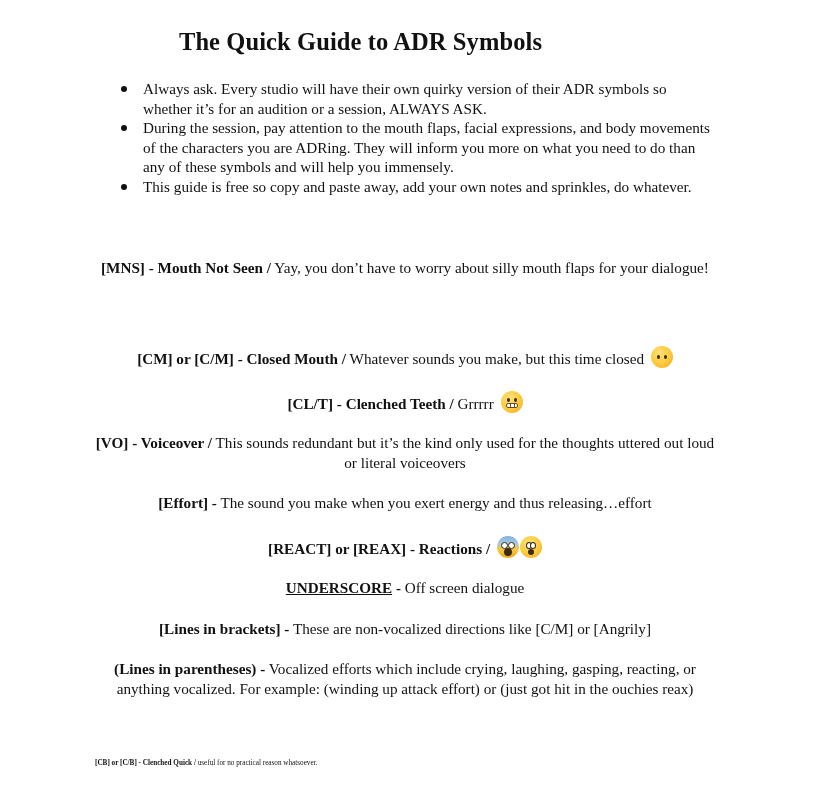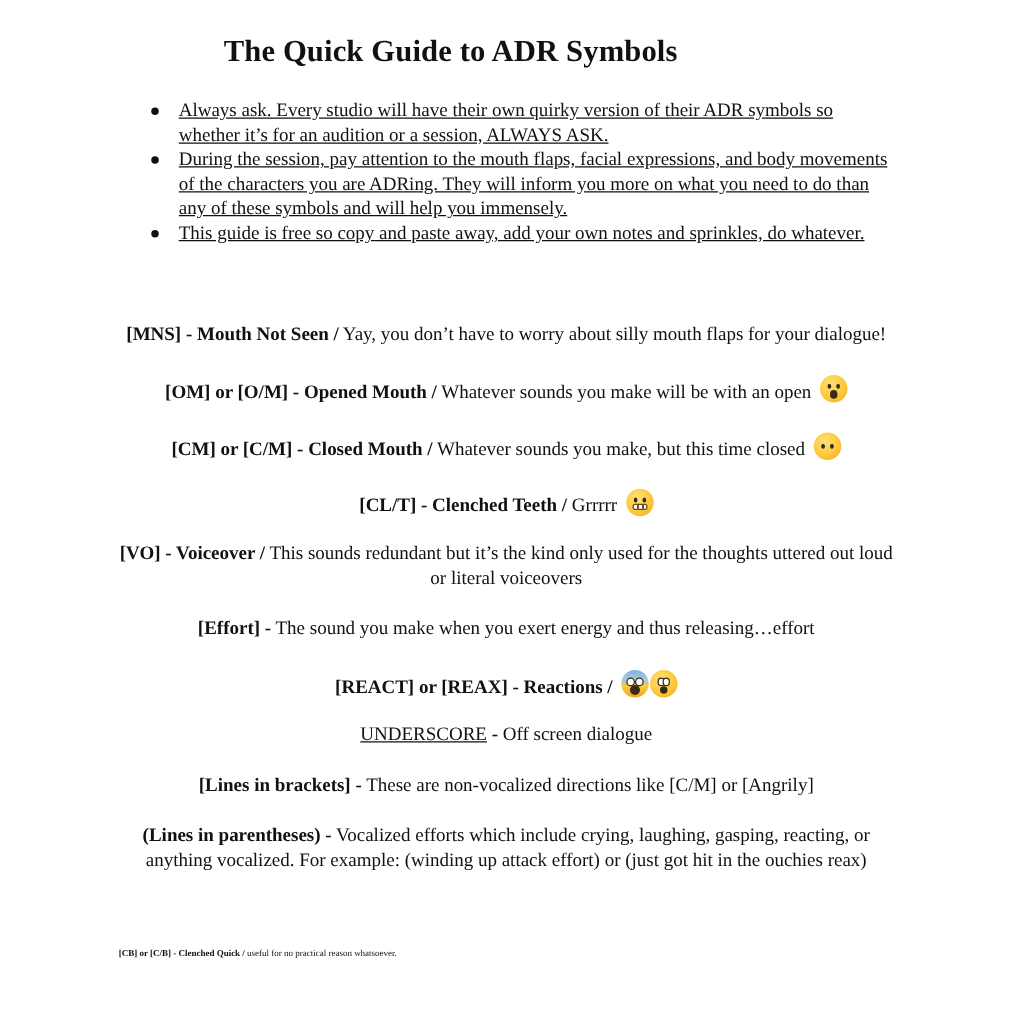--- a/index.html
+++ b/index.html
@@ -38,42 +38,41 @@
       margin: 0;
       padding: 0;
       list-style: none;
       font-size: 15.2px;
       line-height: 19.6px;
     }
     .bullets li {
       position: relative;
       padding-left: 25px;
       margin: 0;
-      text-decoration: underline;
     }
     .bullets .dot {
       position: absolute;
       left: 3px;
       top: 7px;
       width: 6px;
       height: 6px;
       border-radius: 50%;
       background: #111;
     }
     .entry {
       position: absolute;
       left: 95px;
       width: 620px;
       font-size: 15.2px;
       line-height: 20px;
       margin: 0;
       text-align: center;
     }
     .entry b { font-weight: bold; }
-    .entry u { text-decoration: underline; font-weight: normal; }
+    .entry u { text-decoration: underline; font-weight: bold; }
     .emoji {
       display: inline-block;
       position: relative;
       width: 22px; height: 22px;
       border-radius: 50%;
       background: radial-gradient(circle at 40% 35%, #ffe27a 0%, #fcc83a 55%, #f0a81c 100%);
       vertical-align: -4px;
       margin-left: 3px;
     }
     .emoji .eye {
@@ -136,24 +135,20 @@
   <ul class="bullets">
     <li><span class="dot"></span><span>Always ask. Every studio will have their own quirky version of their ADR symbols so whether it’s for an audition or a session, ALWAYS ASK.</span></li>
     <li><span class="dot"></span><span>During the session, pay attention to the mouth flaps, facial expressions, and body movements of the characters you are ADRing. They will inform you more on what you need to do than any of these symbols and will help you immensely.</span></li>
     <li><span class="dot"></span><span>This guide is free so copy and paste away, add your own notes and sprinkles, do whatever.</span></li>
   </ul>
 
   <p class="entry" style="top:258px">
     <b>[MNS] - Mouth Not Seen /</b><span> Yay, you don’t have to worry about silly mouth flaps for your dialogue!</span>
   </p>
 
-  <p class="entry" style="top:300px">
-    <b>[OM] or [O/M] - Opened Mouth /</b><span> Whatever sounds you make will be with an open</span>
-    <span class="emoji"><span class="eye l"></span><span class="eye r"></span><span class="mouth-o"></span></span>
-  </p>
 
   <p class="entry" style="top:391px">
     <b>[CL/T] - Clenched Teeth /</b><span> Grrrrr</span>
     <span class="emoji"><span class="eye l"></span><span class="eye r"></span><span class="teeth"></span></span>
   </p>
 
   <p class="entry" style="top:346px">
     <b>[CM] or [C/M] -  Closed Mouth /</b><span> Whatever sounds you make, but this time closed</span>
     <span class="emoji"><span class="eye l" style="top:9px"></span><span class="eye r" style="top:9px"></span></span>
   </p>

